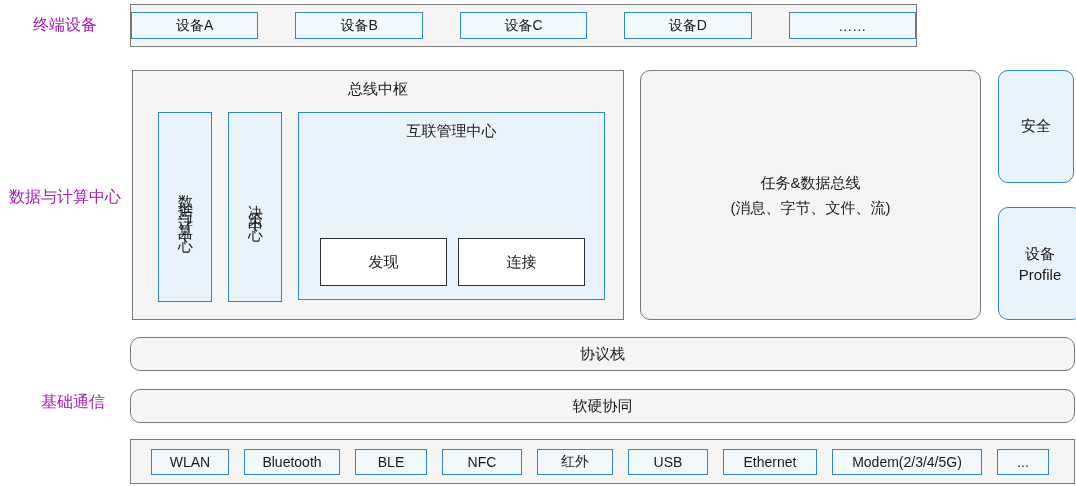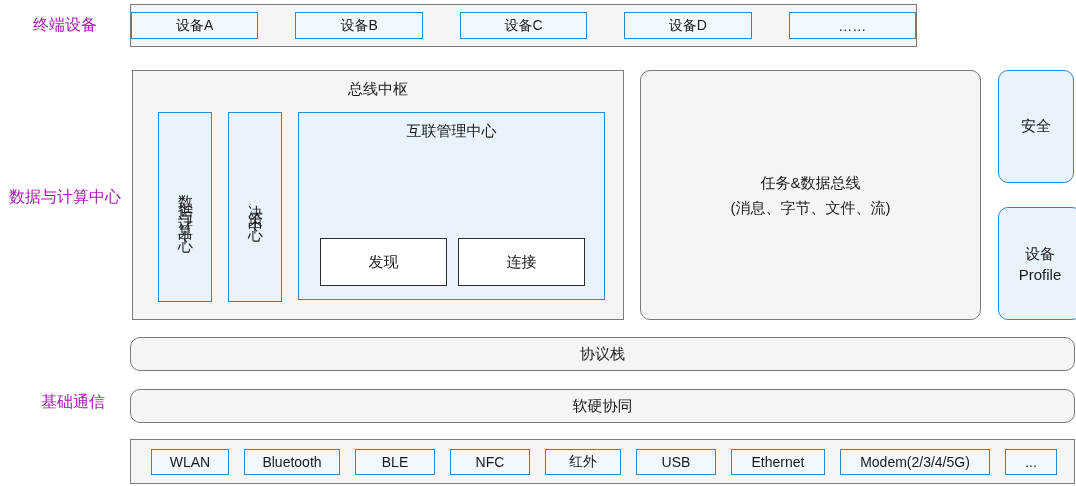--- a/index.html
+++ b/index.html
@@ -38,21 +38,21 @@
   .profile-box  { left:998px; top:207px; width:84px; height:113px; font-size:15px; flex-direction:column; line-height:1.4; text-align:center; }
 
   
   .bar { left:130px; width:945px; height:34px; font-size:15px; }
   .proto-bar { top:337px; }
   .hwsw-bar  { top:389px; }
 
   
   .transport-row { left:130px; top:439px; width:945px; height:45px; display:flex; align-items:center; gap:15px; padding-left:20px; }
   .transport-row .blue-box { height:26px; }
-  .tw-0 { width:78px; } .tw-1 { width:96px; } .tw-2 { width:80px; }
+  .tw-0 { width:78px; } .tw-1 { width:96px; } .tw-2 { width:72px; }
   .tw-3 { width:80px; } .tw-4 { width:76px; } .tw-5 { width:80px; }
   .tw-6 { width:94px; } .tw-7 { width:150px; } .tw-8 { width:52px; }
 </style>
 </head>
 <body>
 
 <div class="canvas">
 
   <div class="side-label" style="top:15px;">终端设备</div>
   <div class="side-label" style="top:187px;">数据与计算中心</div>

